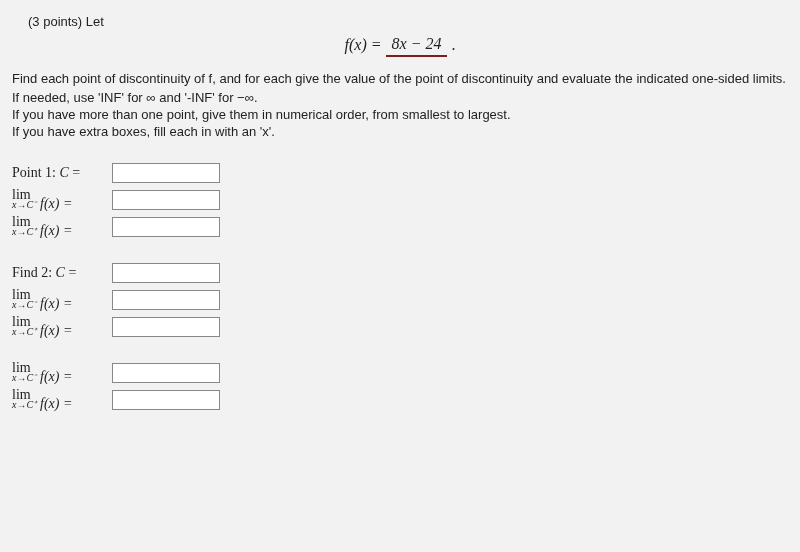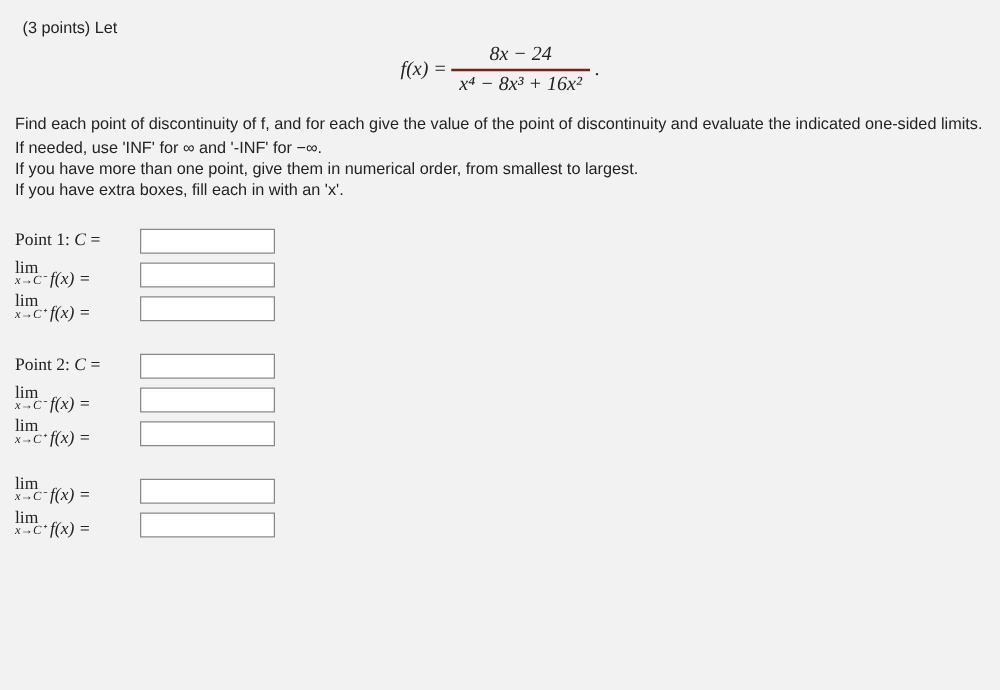--- a/index.html
+++ b/index.html
@@ -32,21 +32,21 @@
   }
   .frac .num {
     display: block;
     padding: 0 6px 2px 6px;
     border-bottom: 2px solid #7f1d1d;
   }
   .frac .den {
     display: block;
     padding: 2px 6px 0 6px;
   }
-  p { margin: 4px 6px; }
+  p { margin: 4px 16px; }
   .instr { margin: 14px 0 4px 0; }
   .tight { margin: 2px 0; }
   .block {
     margin-top: 22px;
   }
   .row {
     display: flex;
     align-items: center;
     margin: 3px 0;
     height: 24px;
@@ -89,21 +89,20 @@
 </style>
 </head>
 <body>
 
 <p>(3 points) Let</p>
 
 <div class="formula-row">
   <span class="math"><span>f(x) =</span></span>
   <span class="frac">
     <span class="num math">8x − 24</span>
-    <span class="den math">x⁴ − 8x³ + 16x²</span>
   </span>
   <span>.</span>
 </div>
 
 <p class="instr">
   <span>Find each point of discontinuity of f, and for each give the value of the point of discontinuity and evaluate the indicated one-sided limits.</span>
 </p>
 
 <p class="tight" style="margin-top:3px">If needed, use 'INF' for ∞ and '-INF' for −∞.</p>
 <p class="tight">If you have more than one point, give them in numerical order, from smallest to largest.</p>
@@ -134,21 +133,21 @@
       </span>
       <span class="fx">f(x) =</span>
     </div>
     <input class="ans" type="text" style="">
   </div>
 </div>
 
 <div class="block">
   <div class="row">
     <div class="label">
-      <span class="math"><span class="op">Point 2: </span>C</span> =
+      <span class="math"><span class="op">Find 2: </span>C</span> =
     </div>
     <input class="ans" type="text" style="">
   </div>
   <div class="row">
     <div class="label">
       <span class="lim-wrap">
         <span class="lim-top">lim</span>
         <span class="lim-sub">x→C⁻</span>
       </span>
       <span class="fx">f(x) =</span>

